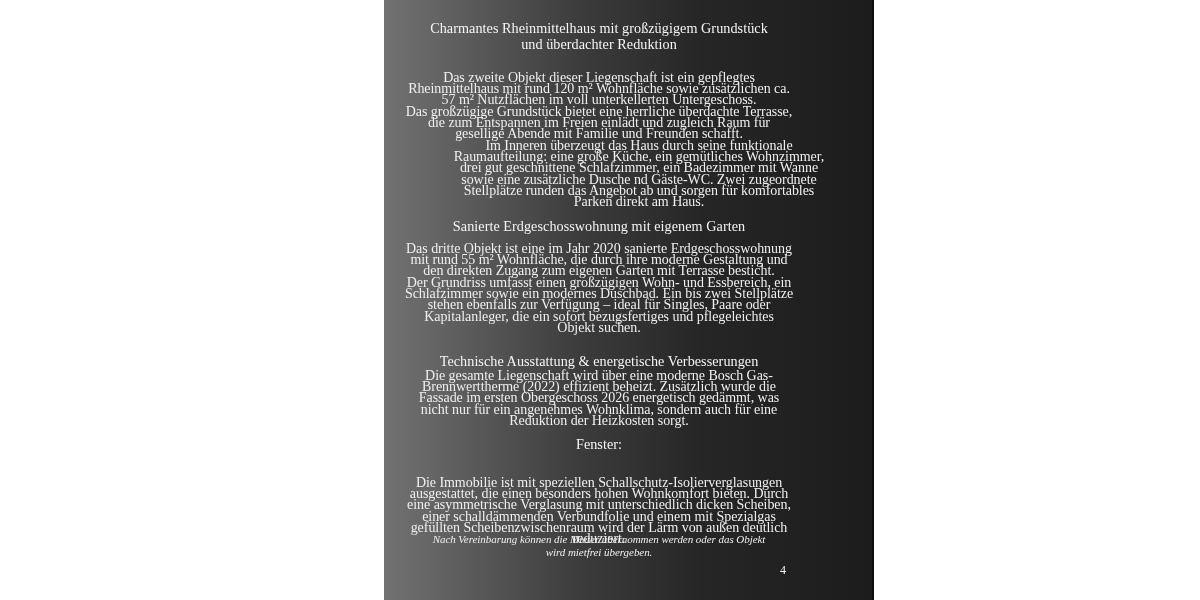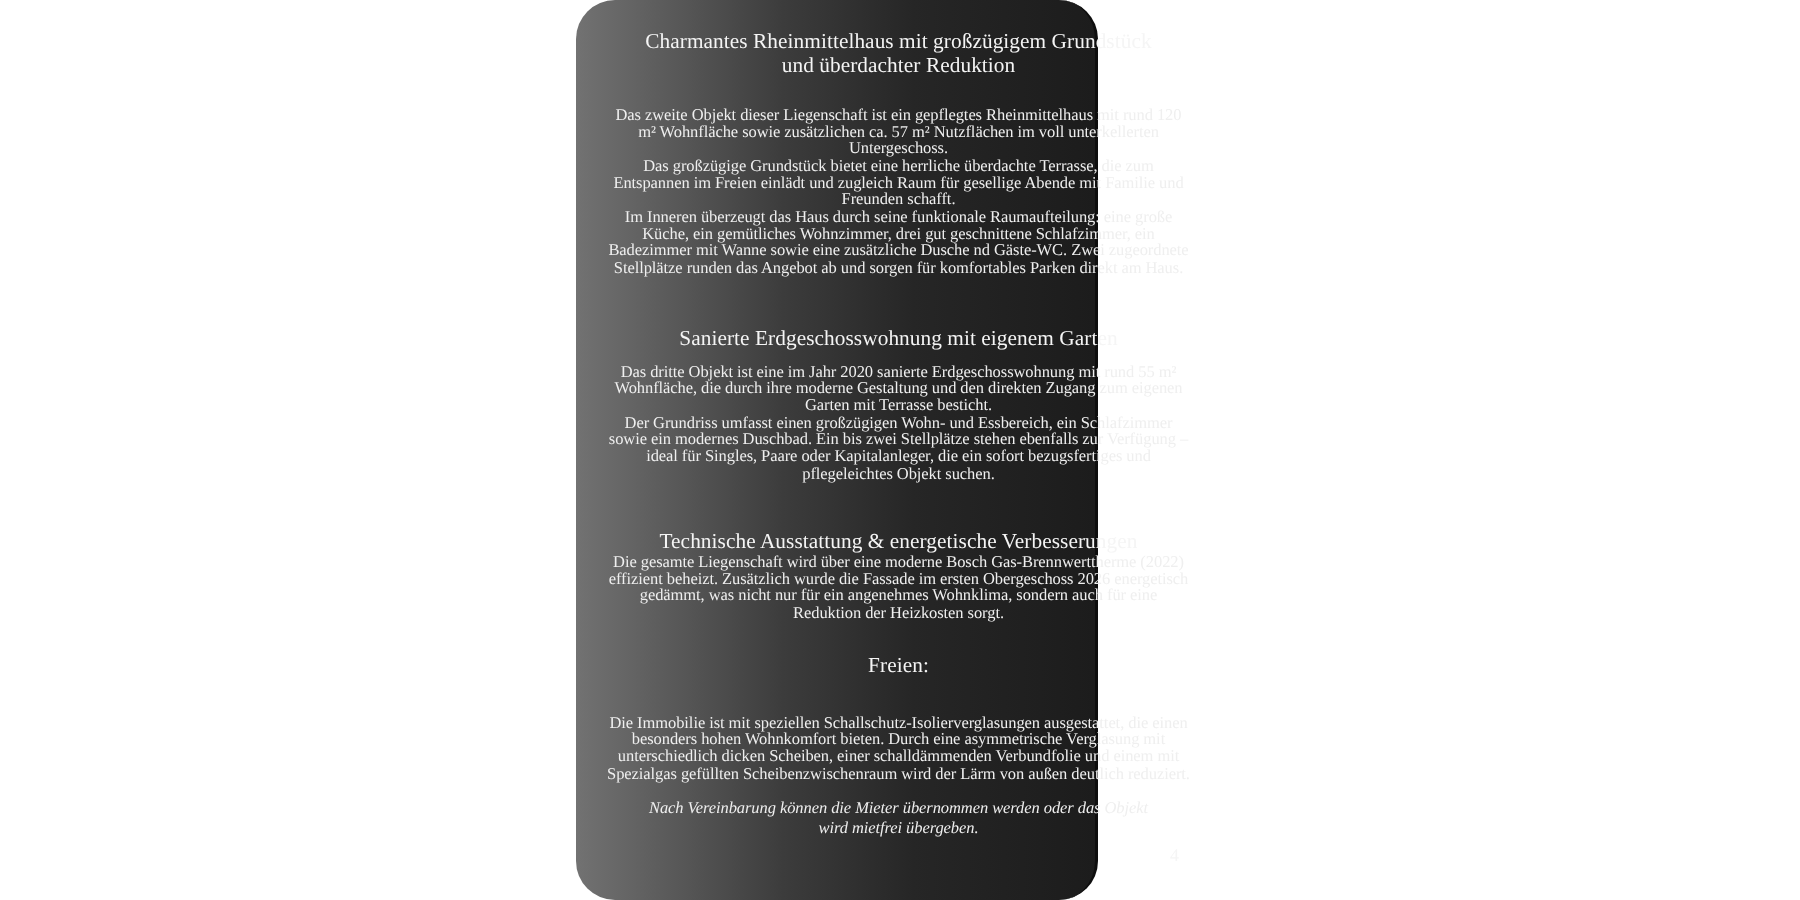--- a/index.html
+++ b/index.html
@@ -7,46 +7,45 @@
       padding: 0;
       width: 1200px;
       height: 600px;
       background: #ffffff;
       overflow: hidden;
     }
     .page {
       position: absolute;
       left: 384px;
       top: 0;
-      width: 348px;
+      width: 490px;
       height: 600px;
       background: linear-gradient(to right, #727272 0%, #5a5a5a 18%, #3c3c3c 40%, #262626 65%, #1c1c1c 100%);
       border-right: 2px solid #0e0e0e;
       color: #f2f2f2;
       font-family: "Liberation Serif", "DejaVu Serif", serif;
       box-sizing: border-box;
-      border-radius: 26px;
     }
     .block {
       position: absolute;
       left: 20px;
       width: 390px;
       text-align: center;
     }
     h2 {
       margin: 0;
       font-weight: normal;
       font-size: 14.2px;
       line-height: 16px;
       color: #f5f5f5;
       letter-spacing: 0.05px;
     }
     p {
       margin: 0;
-      font-size: 11px;
+      font-size: 14px;
       line-height: 11.2px;
       color: #efefef;
       letter-spacing: -0.05px;
     }
     p.large {
       font-size: 11px;
       line-height: 12.5px;
       font-style: italic;
     }
     .page-number {
@@ -67,21 +66,21 @@
       <span>Charmantes Rheinmittelhaus mit großzügigem Grundstück</span><br>
       <span>und überdachter Reduktion</span>
     </h2>
   </div>
   <div class="block" style="top:72px;">
     <p>Das zweite Objekt dieser Liegenschaft ist ein gepflegtes Rheinmittelhaus mit rund 120 m² Wohnfläche sowie zusätzlichen ca. 57 m² Nutzflächen im voll unterkellerten Untergeschoss.</p>
   </div>
   <div class="block" style="top:106px;">
     <p>Das großzügige Grundstück bietet eine herrliche überdachte Terrasse, die zum Entspannen im Freien einlädt und zugleich Raum für gesellige Abende mit Familie und Freunden schafft.</p>
   </div>
-  <div class="block" style="top:140px;">
+  <div class="block" style="top:140px;margin-left:40px;">
     <p>Im Inneren überzeugt das Haus durch seine funktionale Raumaufteilung: eine große Küche, ein gemütliches Wohnzimmer, drei gut geschnittene Schlafzimmer, ein Badezimmer mit Wanne sowie eine zusätzliche Dusche nd Gäste-WC. Zwei zugeordnete Stellplätze runden das Angebot ab und sorgen für komfortables Parken direkt am Haus.</p>
   </div>
 
   <div class="block" style="top:218px;">
     <h2>Sanierte Erdgeschosswohnung mit eigenem Garten</h2>
   </div>
   <div class="block" style="top:243px;">
     <p>Das dritte Objekt ist eine im Jahr 2020 sanierte Erdgeschosswohnung mit rund 55 m² Wohnfläche, die durch ihre moderne Gestaltung und den direkten Zugang zum eigenen Garten mit Terrasse besticht.</p>
   </div>
   <div class="block" style="top:277px;">
@@ -90,21 +89,21 @@
 
   <div class="block" style="top:353px;">
     <h2>Technische Ausstattung &amp; energetische Verbesserungen</h2>
   </div>
   <div class="block" style="top:370px;">
     <p>Die gesamte Liegenschaft wird über eine moderne Bosch Gas-Brennwerttherme (2022) effizient beheizt. Zusätzlich wurde die Fassade im ersten Obergeschoss 2026 energetisch gedämmt, was nicht nur für ein angenehmes Wohnklima, sondern auch für eine Reduktion der Heizkosten sorgt.</p>
   </div>
 
   <div class="block" style="top:436px;">
     <h2 style="line-height:17px;">
-      <span>Freien:</span><br>
+      <span>Fenster:</span><br>
     </h2>
   </div>
   <div class="block" style="top:477px;">
     <p>Die Immobilie ist mit speziellen Schallschutz-Isolierverglasungen ausgestattet, die einen besonders hohen Wohnkomfort bieten. Durch eine asymmetrische Verglasung mit unterschiedlich dicken Scheiben, einer schalldämmenden Verbundfolie und einem mit Spezialgas gefüllten Scheibenzwischenraum wird der Lärm von außen deutlich reduziert.</p>
   </div>
   <div class="block" style="top:533px; left:40px; width:350px;">
     <p class="large">Nach Vereinbarung können die Mieter übernommen werden oder das Objekt wird mietfrei übergeben.</p>
   </div>
 
   <div class="page-number">4</div>

